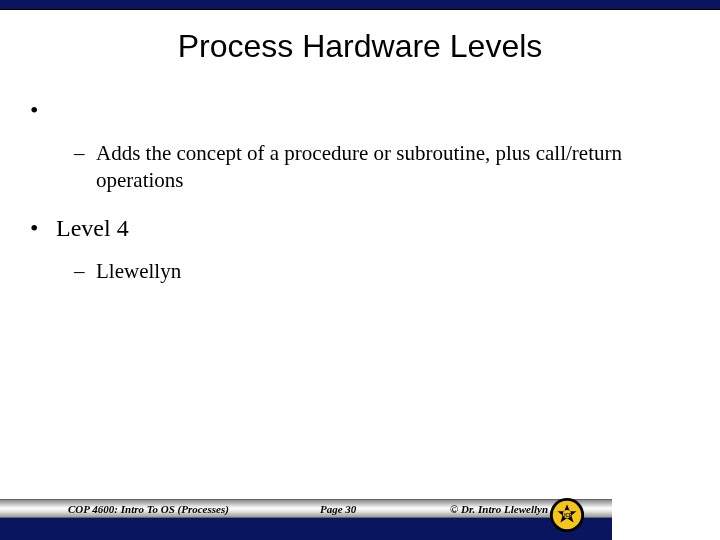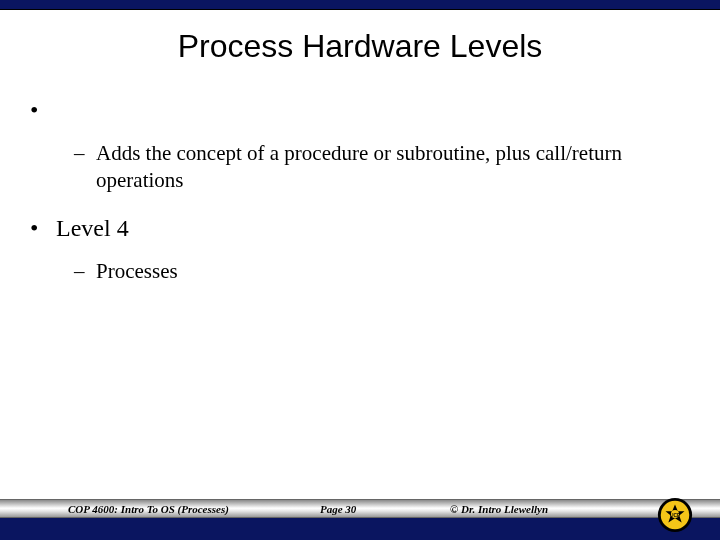--- a/index.html
+++ b/index.html
@@ -47,21 +47,21 @@
     width: 22px;
     flex-shrink: 0;
   }
   .subbullet .text {
     max-width: 560px;
   }
   .footer {
     position: absolute;
     left: 0;
     bottom: 0;
-    width: 720px;
+    width: 612px;
   }
   .footer-bar {
     height: 19px;
     background: linear-gradient(to bottom,
       #8a8a8a 0%, #b5b5b5 18%, #ffffff 48%,
       #e8e8e8 65%, #9a9a9a 100%);
     border-top: 1px solid #666;
     border-bottom: 1px solid #666;
     display: flex;
     align-items: center;
@@ -111,21 +111,21 @@
     <div class="dash">–</div>
     <div class="text">Adds the concept of a procedure or subroutine, plus call/return operations</div>
   </div>
 
   <div class="bullet">
     <div class="dot">•</div>
     <div>Level 4</div>
   </div>
   <div class="subbullet">
     <div class="dash">–</div>
-    <div class="text">Processes</div>
+    <div class="text">Llewellyn</div>
   </div>
 
 </div>
 
 <div class="footer">
   <div class="footer-bar">
     <span class="footer-left">COP 4600: Intro To OS  (Processes)</span>
     <span class="footer-center">Page 30</span>
     <span class="footer-right">© Dr. Intro Llewellyn</span>
   </div>

